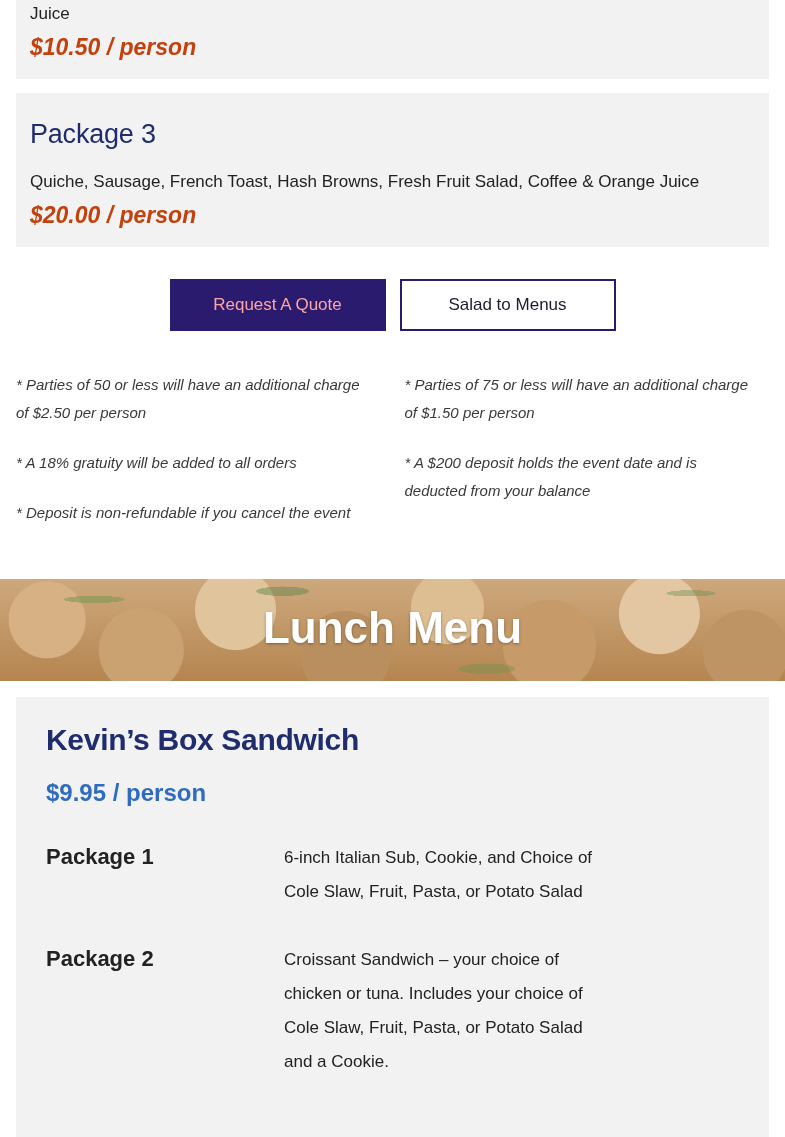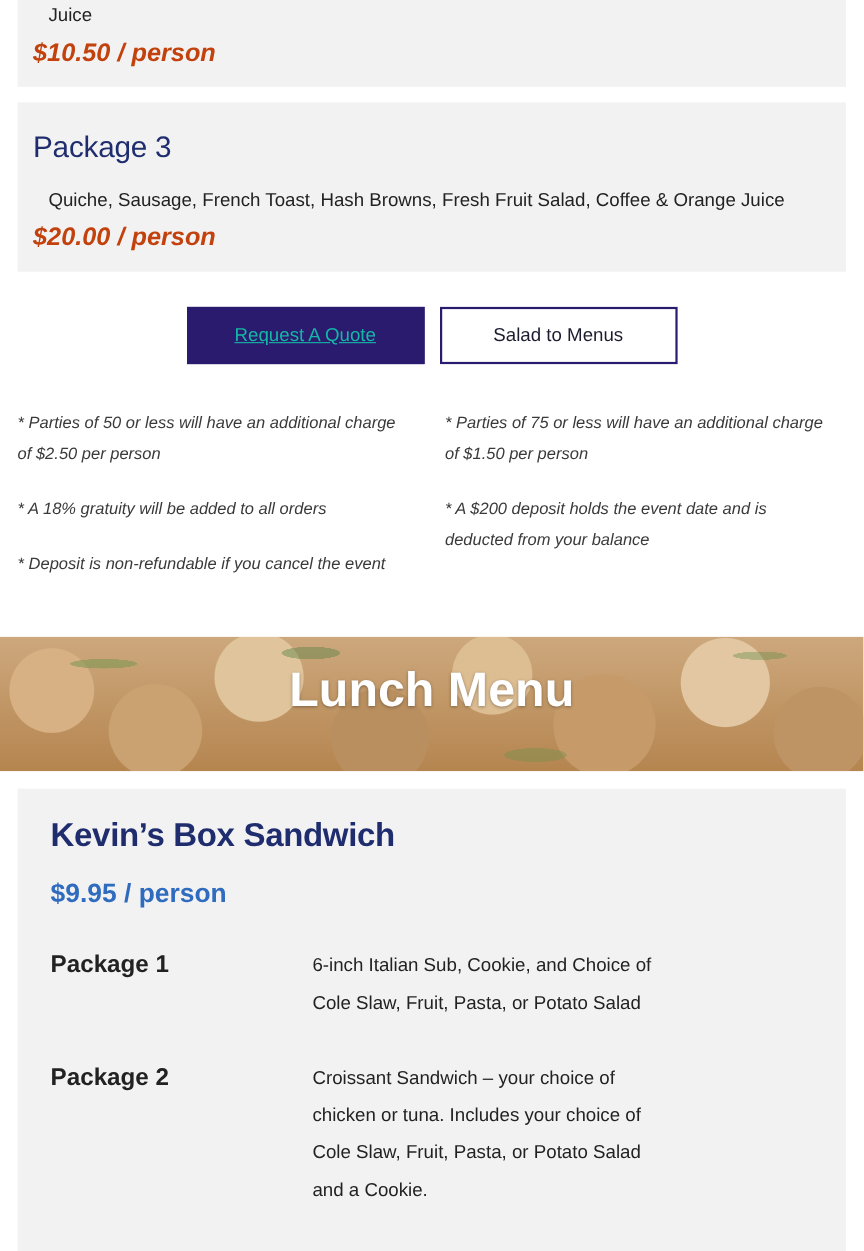--- a/index.html
+++ b/index.html
@@ -30,21 +30,21 @@
     color: #1f2d6e;
     font-size: 27px;
     font-weight: normal;
     margin: 12px 0 18px 0;
     letter-spacing: -0.2px;
   }
   .card-desc {
     color: #222222;
     font-size: 17px;
     line-height: 28px;
-    margin: 0 0 2px 14px;
+    margin: 0 0 2px 0;
     max-width: 700px;
   }
   .card-price {
     color: #c2410c;
     font-size: 23px;
     font-weight: bold;
     margin: 6px 0 0 0;
     font-style: italic;
   }
 
@@ -61,23 +61,22 @@
     justify-content: center;
     height: 52px;
     padding: 0 26px;
     font-size: 17px;
     cursor: pointer;
     border: 2px solid #2b1b6e;
     text-decoration: none;
   }
   .btn-primary {
     background: #2b1b6e;
-    color: #14b8a6;
+    color: #fca5a5;
     min-width: 216px;
-    text-decoration: underline;
   }
   .btn-secondary {
     background: #ffffff;
     color: #1c1c2e;
     min-width: 216px;
   }
 
   
   .notes {
     display: flex;
@@ -93,21 +92,21 @@
     font-size: 15px;
     line-height: 28px;
     color: #3a3a3a;
     margin: 0 0 22px 0;
     max-width: 350px;
   }
 
   
   .banner {
     position: relative;
-    height: 122px;
+    height: 102px;
     overflow: hidden;
     background: #c89a6d;
   }
   .banner-bg {
     position: absolute;
     inset: 0;
     background:
       radial-gradient(circle at 6% 40%, #d7b184 0 38px, transparent 39px),
       radial-gradient(circle at 18% 70%, #caa171 0 42px, transparent 43px),
       radial-gradient(circle at 30% 30%, #e0c49c 0 40px, transparent 41px),

